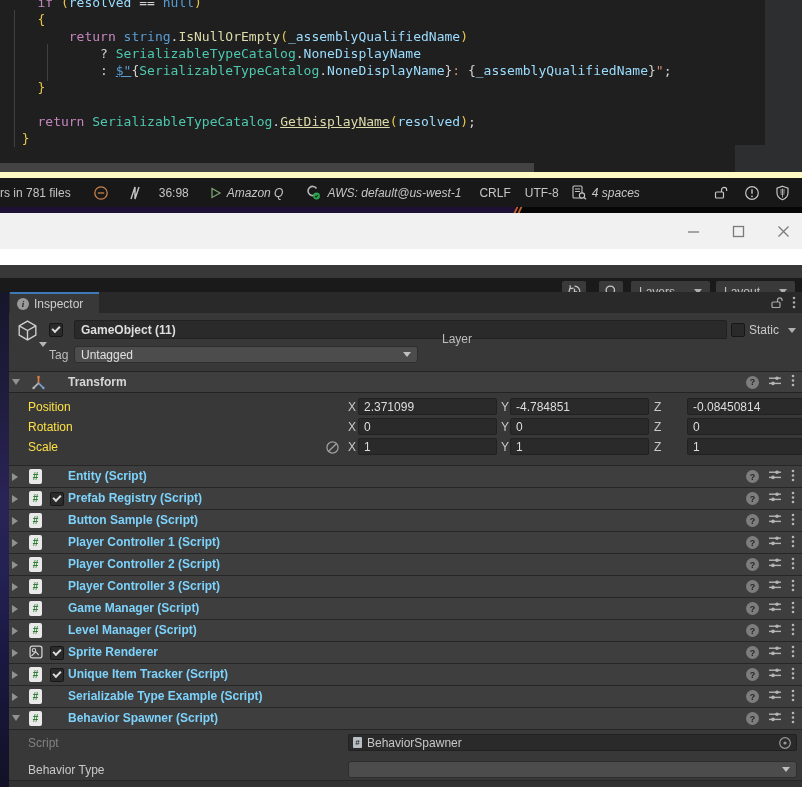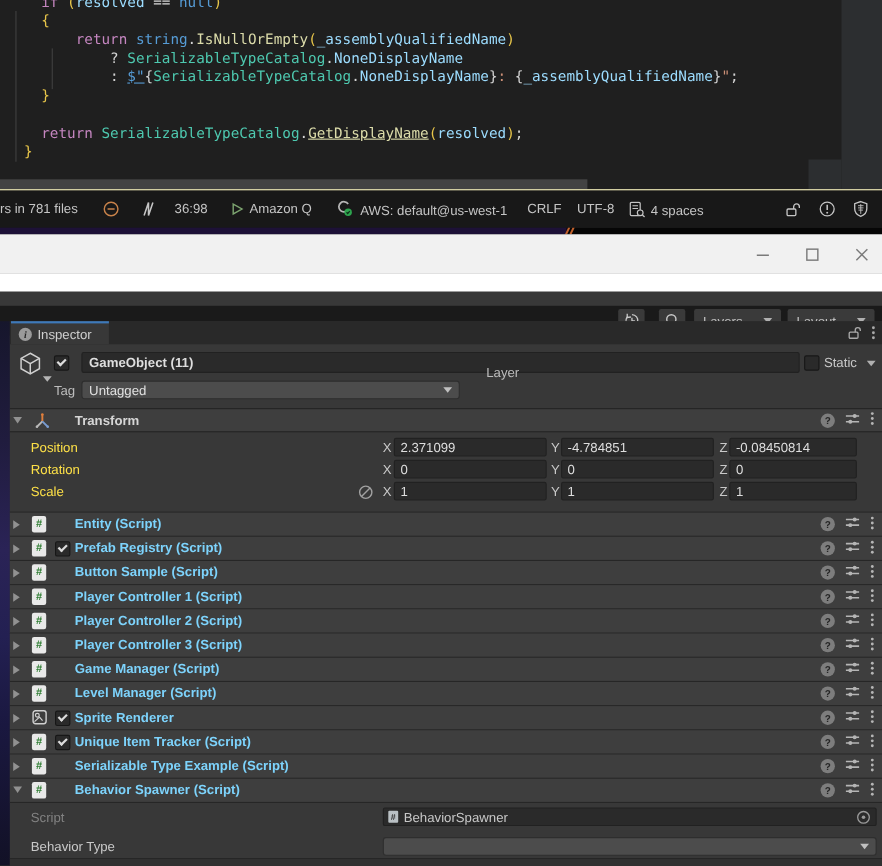--- a/index.html
+++ b/index.html
@@ -15,24 +15,24 @@
   .tk-mth{color:#DCDCAA}.tk-str{color:#CE9178}.tk-pun{color:#D4D4D4}.tk-brc{color:#E8C64A}
   .tk-u{text-decoration:underline;}
   .guide{position:absolute;width:1px;background:#404040;}
   .g1{left:14px;top:10px;height:137px;}
   .g2{left:47px;top:44px;height:37px;}
   .minimap{position:absolute;right:0;top:0;width:37px;height:172px;background:#2c2e30;}
   .mm-corner{position:absolute;right:37px;top:145px;width:30px;height:27px;background:#2c2e30;}
   .hthumb{position:absolute;left:0;top:163px;width:534px;height:9px;background:#434343;}
 
   
-  .statusbar{position:absolute;left:0;top:172px;width:802px;height:35px;background:#181818;border-top:1px solid #fef9c3;
+  .statusbar{position:absolute;left:0;top:172px;width:802px;height:35px;background:#181818;border-top:6px solid #fef9c3;
     box-sizing:border-box;display:flex;align-items:center;color:#c5c5c5;font-size:12px;}
   .sbt{white-space:nowrap;}
-  .sbg{display:flex;align-items:flex-end;gap:5px;white-space:nowrap;}
+  .sbg{display:flex;align-items:center;gap:5px;white-space:nowrap;font-style:italic;}
   .sb-dnd{margin-left:22px}.sb-bolt{margin-left:20px}.sb-lc{margin-left:18px}.sb-aq{margin-left:20px}
   .sb-aws{margin-left:22px}.sb-eol{margin-left:18px}.sb-enc{margin-left:14px}.sb-sp{margin-left:12px}
   .sb-right{margin-left:auto;display:flex;align-items:center;gap:15px;padding-right:12px;}
   .sicon{display:inline-flex;}
 
   
   .strip{position:absolute;left:0;top:207px;width:802px;height:6px;background:#060606;}
   .strip .purple{position:absolute;left:0;top:0;width:515px;height:6px;background:#1d1137;}
   .strip .slash{position:absolute;left:515px;top:0;width:2px;height:6px;background:#c4622d;transform:skewX(-25deg);}
   .strip .slash2{left:519px;}
@@ -93,21 +93,21 @@
   .help{width:13px;height:13px;border-radius:50%;background:#7d7d7d;color:#262626;font-size:9px;font-weight:bold;
     display:flex;align-items:center;justify-content:center;}
 
   .trow{position:absolute;left:0;width:793px;height:20px;}
   .trow .tlabel{position:absolute;left:19px;top:2px;color:#fde047;}
   .axl{position:absolute;top:2px;color:#c9c9c9;}
   .axf{position:absolute;top:0;height:17px;background:#2a2a2a;border:1px solid #212121;border-radius:2px;box-sizing:border-box;
     display:flex;align-items:center;padding-left:5px;color:#dedede;}
   .axl-x{left:339px}.axf-x{left:349px;width:139px}
   .axl-y{left:492px}.axf-y{left:501px;width:139px}
-  .axl-z{left:645px}.axf-z{left:654px;width:116px}
+  .axl-z{left:645px}.axf-z{left:678px;width:116px}
   .linkicon{position:absolute;left:316px;top:2px;}
 
   .comp-list{position:absolute;left:0;top:173px;width:793px;}
   .comp-row{position:relative;height:21px;background:#3e3e3e;border-bottom:1px solid #262626;}
   .comp-row:first-child{border-top:1px solid #262626;}
   .comp-row .tri{position:absolute;left:3px;top:7px;}
   .comp-row .cicon{position:absolute;left:20px;top:3px;}
   .comp-row .chk{position:absolute;left:41px;top:4px;}
   .comp-row .cname{position:absolute;left:59px;top:3px;font-weight:600;color:#7dd3fc;}
 

